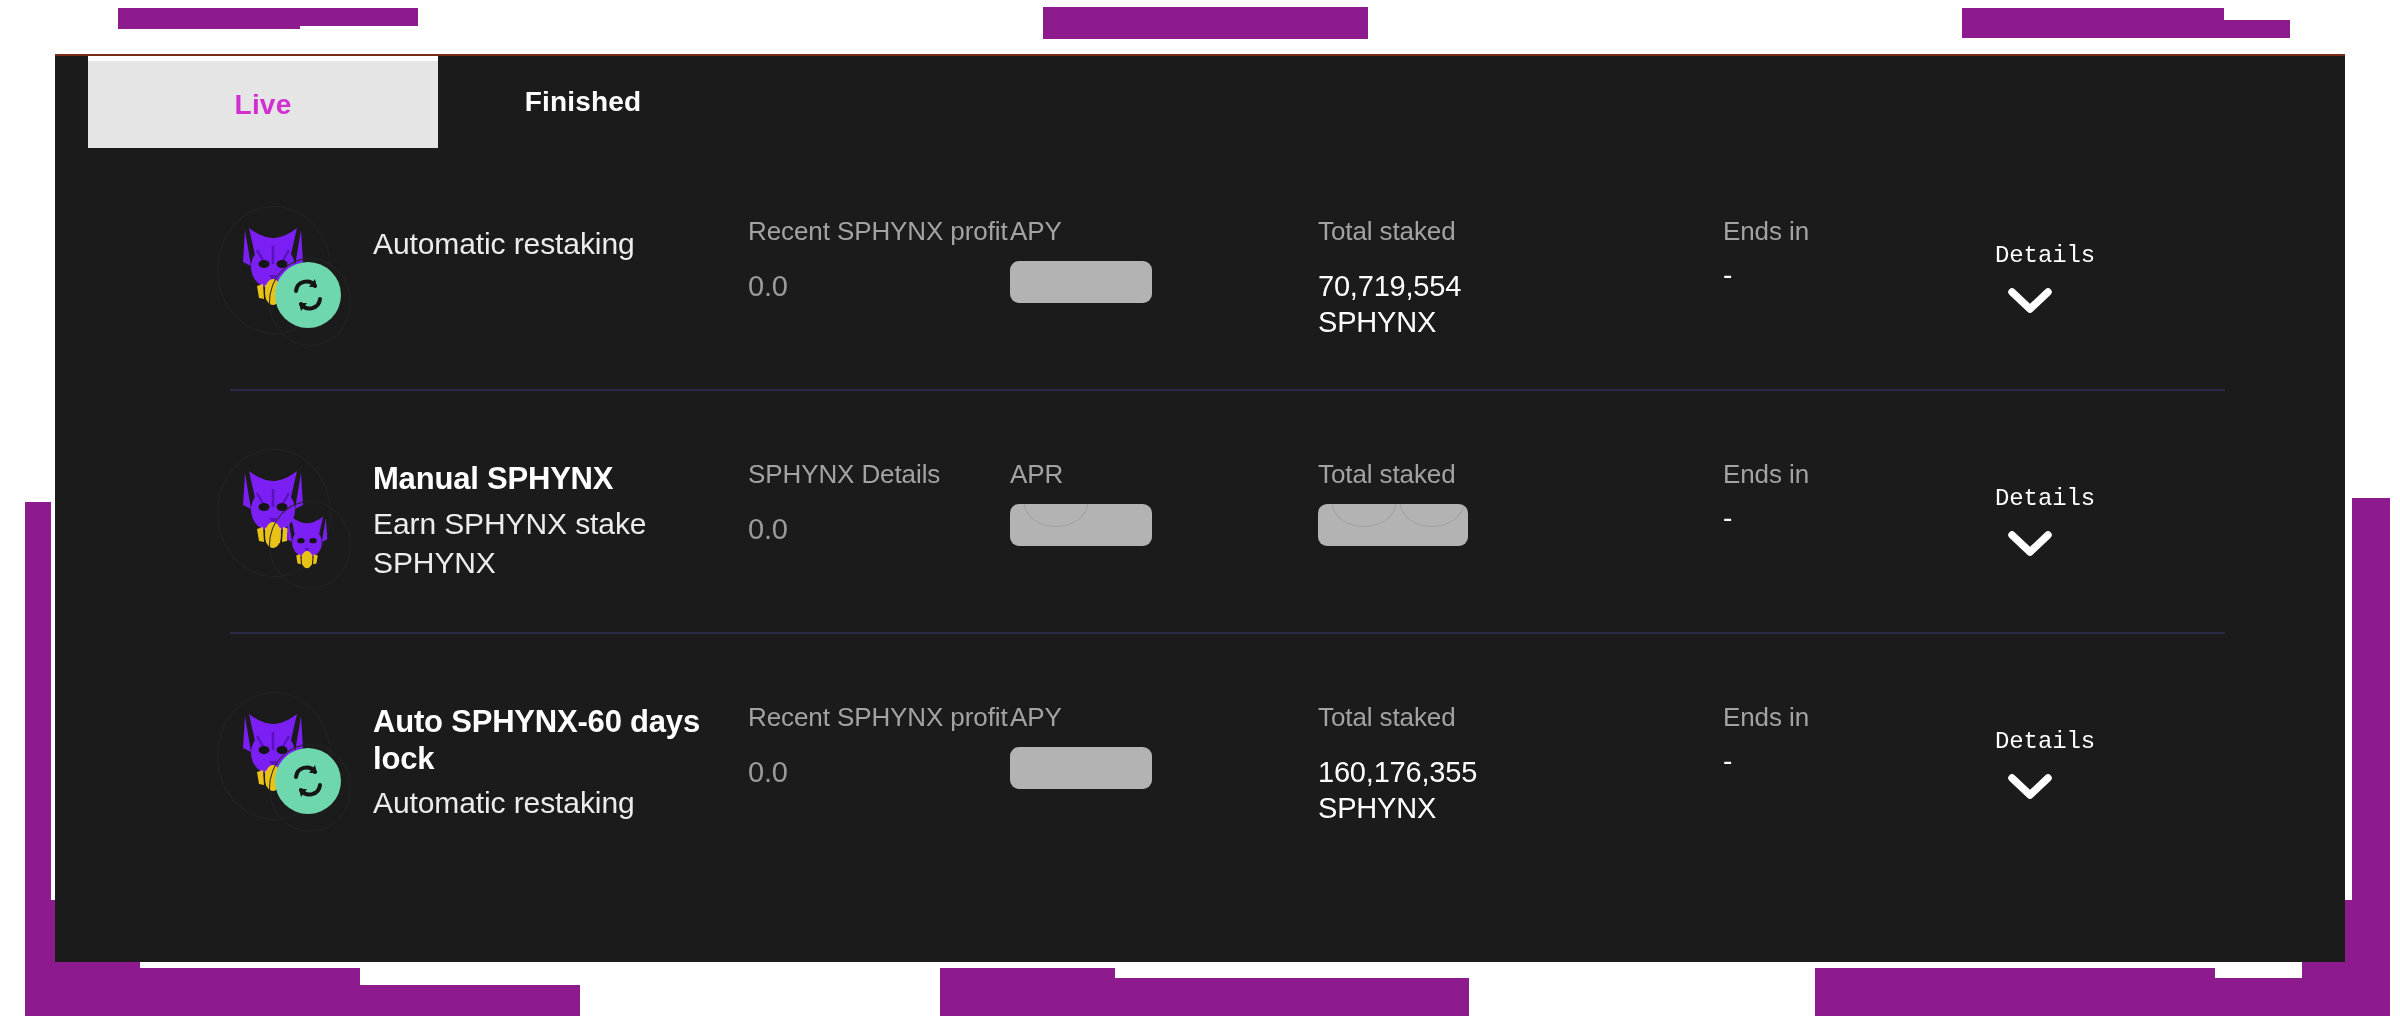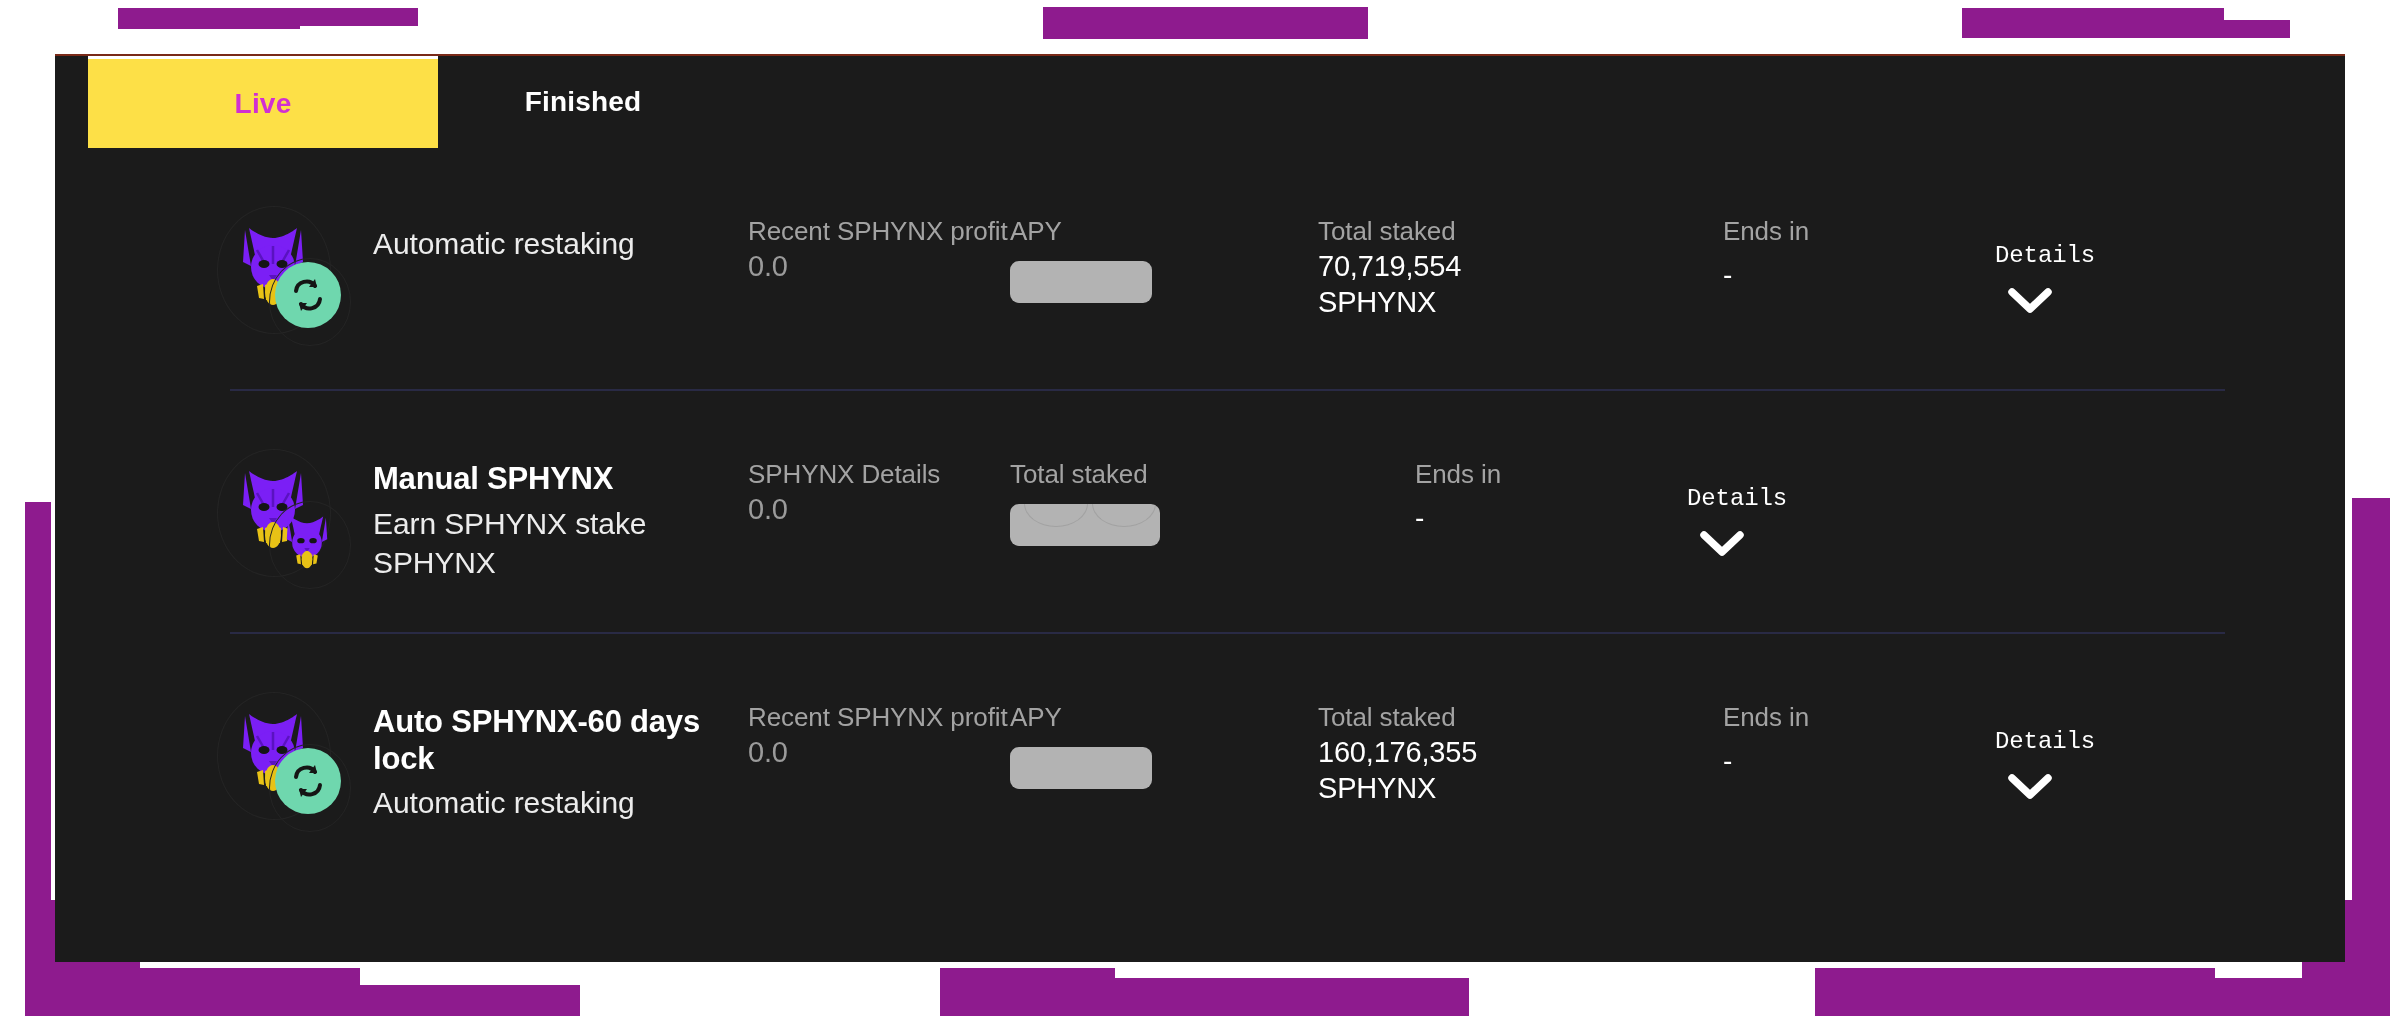--- a/index.html
+++ b/index.html
@@ -51,23 +51,23 @@
     display: flex;
     align-items: center;
     justify-content: center;
     font-size: 28px;
     font-weight: bold;
     letter-spacing: .2px;
     cursor: pointer;
     box-sizing: border-box;
   }
   .tab.active {
-    background: #fde047;
+    background: #e5e5e5;
     color: #d12fd1;
-    border-top: 3px solid #ffffff;
+    border-top: 5px solid #ffffff;
   }
   .tab.inactive {
     width: 290px;
     background: transparent;
     color: #ffffff;
   }
 
   
   .rows {
     padding: 0 0 0 0;
@@ -179,21 +179,21 @@
   .metric-label {
     color: #a3a3a3;
     font-size: 26px;
     line-height: 1.2;
     letter-spacing: -.1px;
   }
   .metric-value {
     color: #ffffff;
     font-size: 29px;
     line-height: 1.22;
-    margin-top: 2px;
+    margin-top: 22px;
     letter-spacing: -.2px;
   }
   .metric-value.dim { color: #9b9b9b; }
   .metric-value.dash { font-size: 28px; margin-top: 11px; }
 
   .skeleton {
     margin-top: 14px;
     width: 142px;
     height: 42px;
     border-radius: 9px;
@@ -352,20 +352,26 @@
       <div class="name-cell">
         <div class="pool-title">Manual SPHYNX</div>
         <div class="pool-sub">Earn SPHYNX stake SPHYNX</div>
       </div>
 
       <div class="metric m-profit">
         <div class="metric-label">SPHYNX Details</div>
         <div class="metric-value dim">0.0</div>
       </div>
 
+      <div class="metric m-rate">
+        <div class="metric-label">APR</div>
+        <div class="skeleton">
+          <span class="shimmer-arc"></span>
+        </div>
+      </div>
 
       <div class="metric m-staked">
         <div class="metric-label">Total staked</div>
         <div class="skeleton wide">
           <span class="shimmer-arc"></span>
           <span class="shimmer-arc b"></span>
         </div>
       </div>
 
       <div class="metric m-ends">

